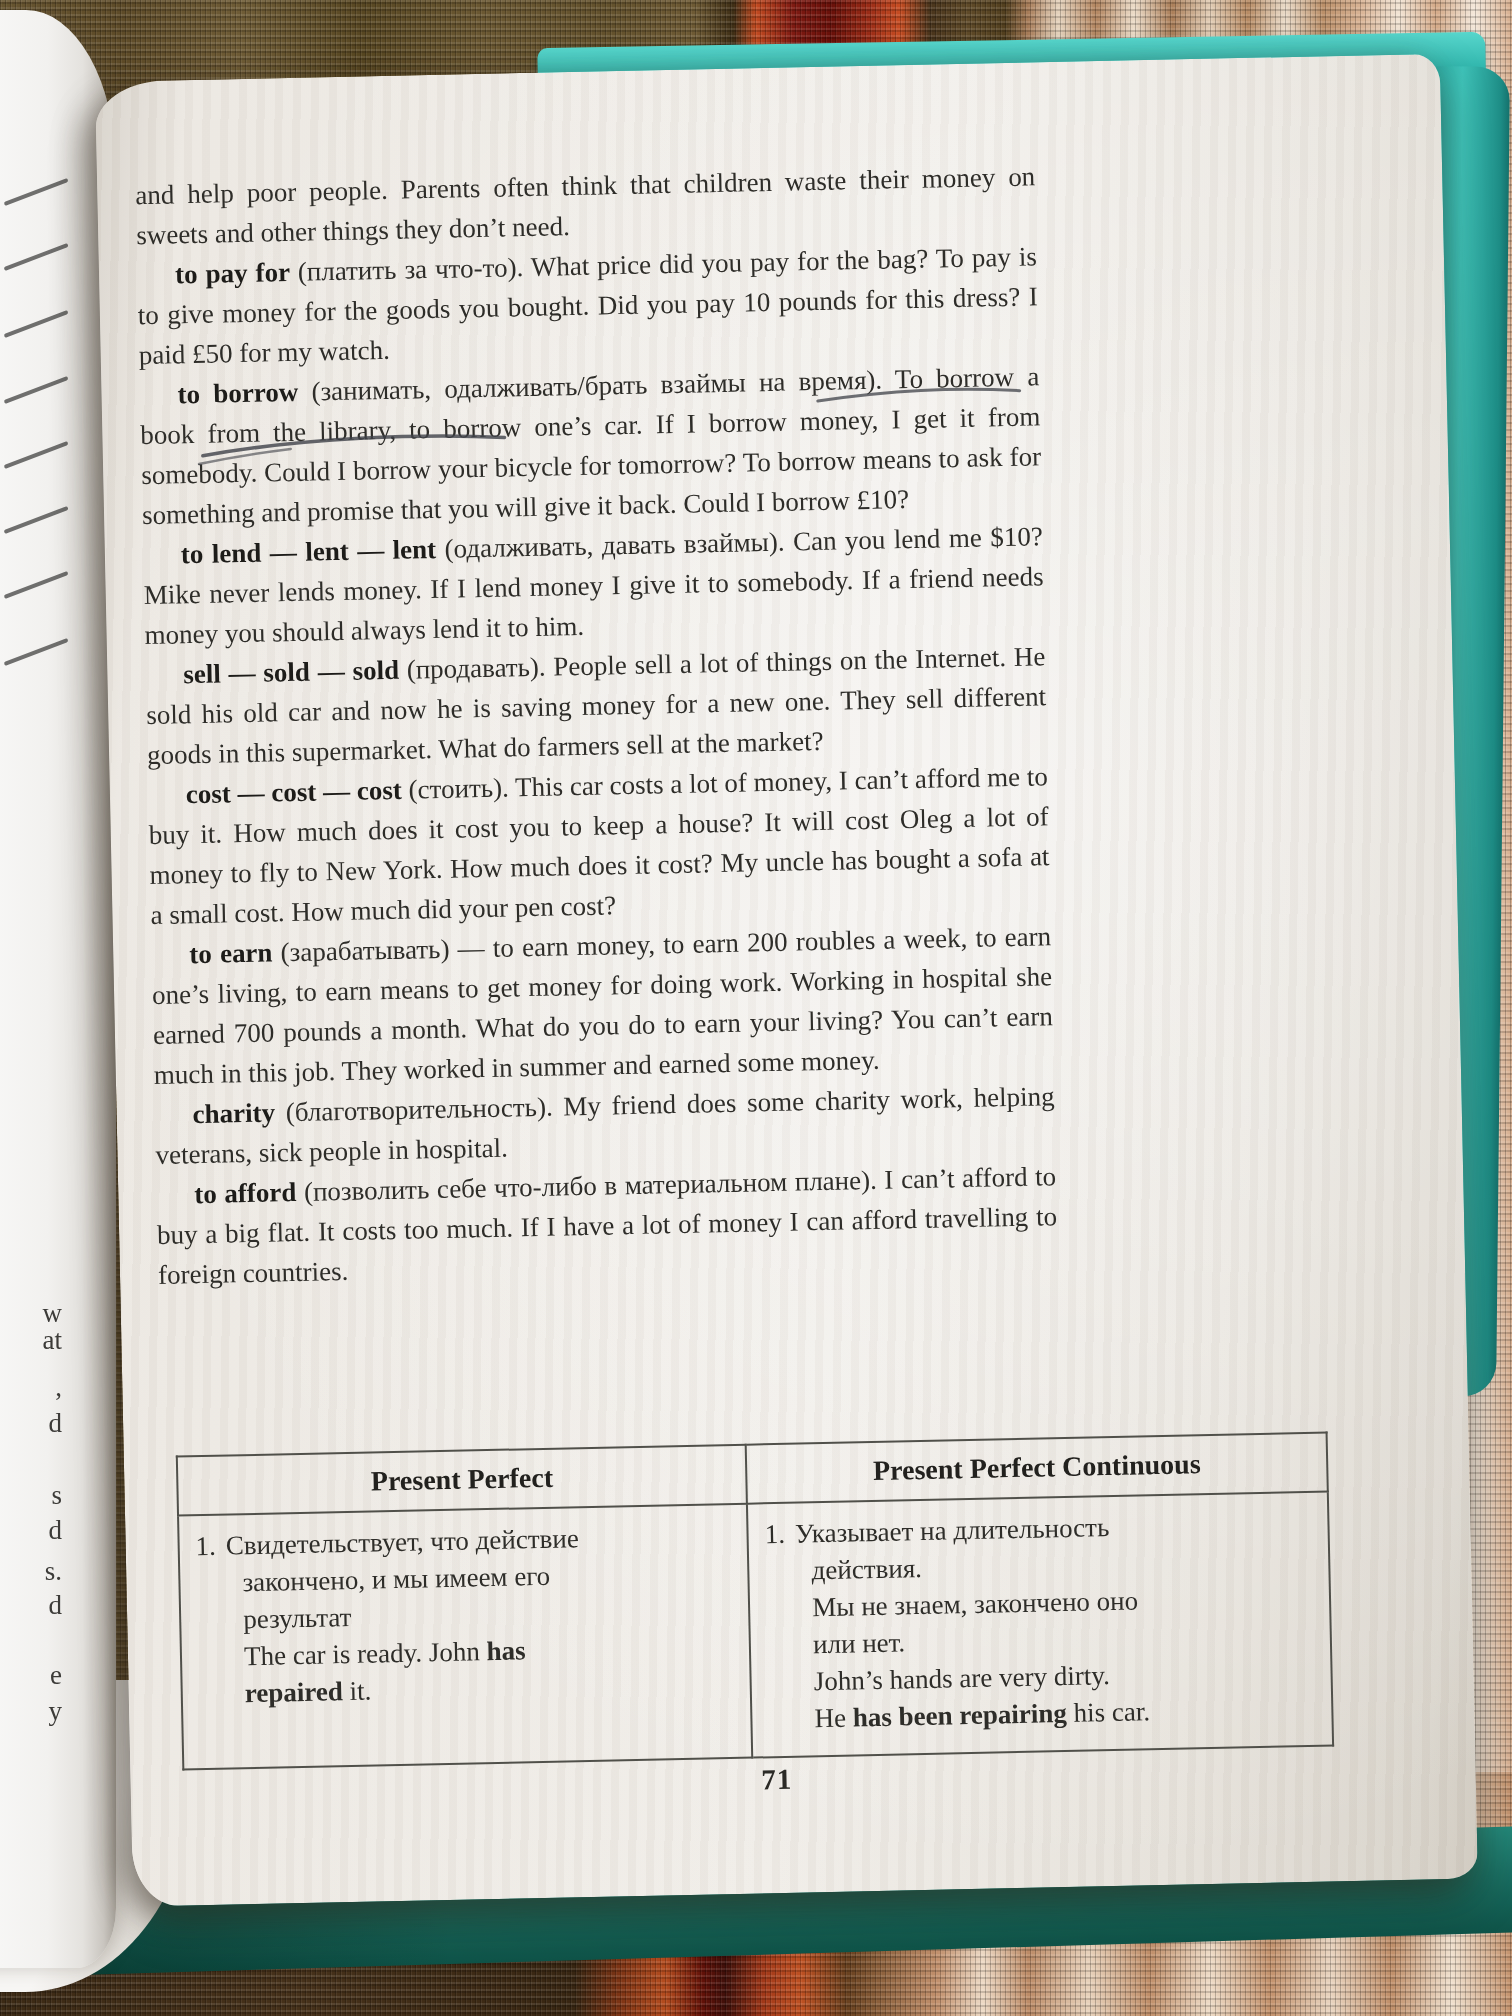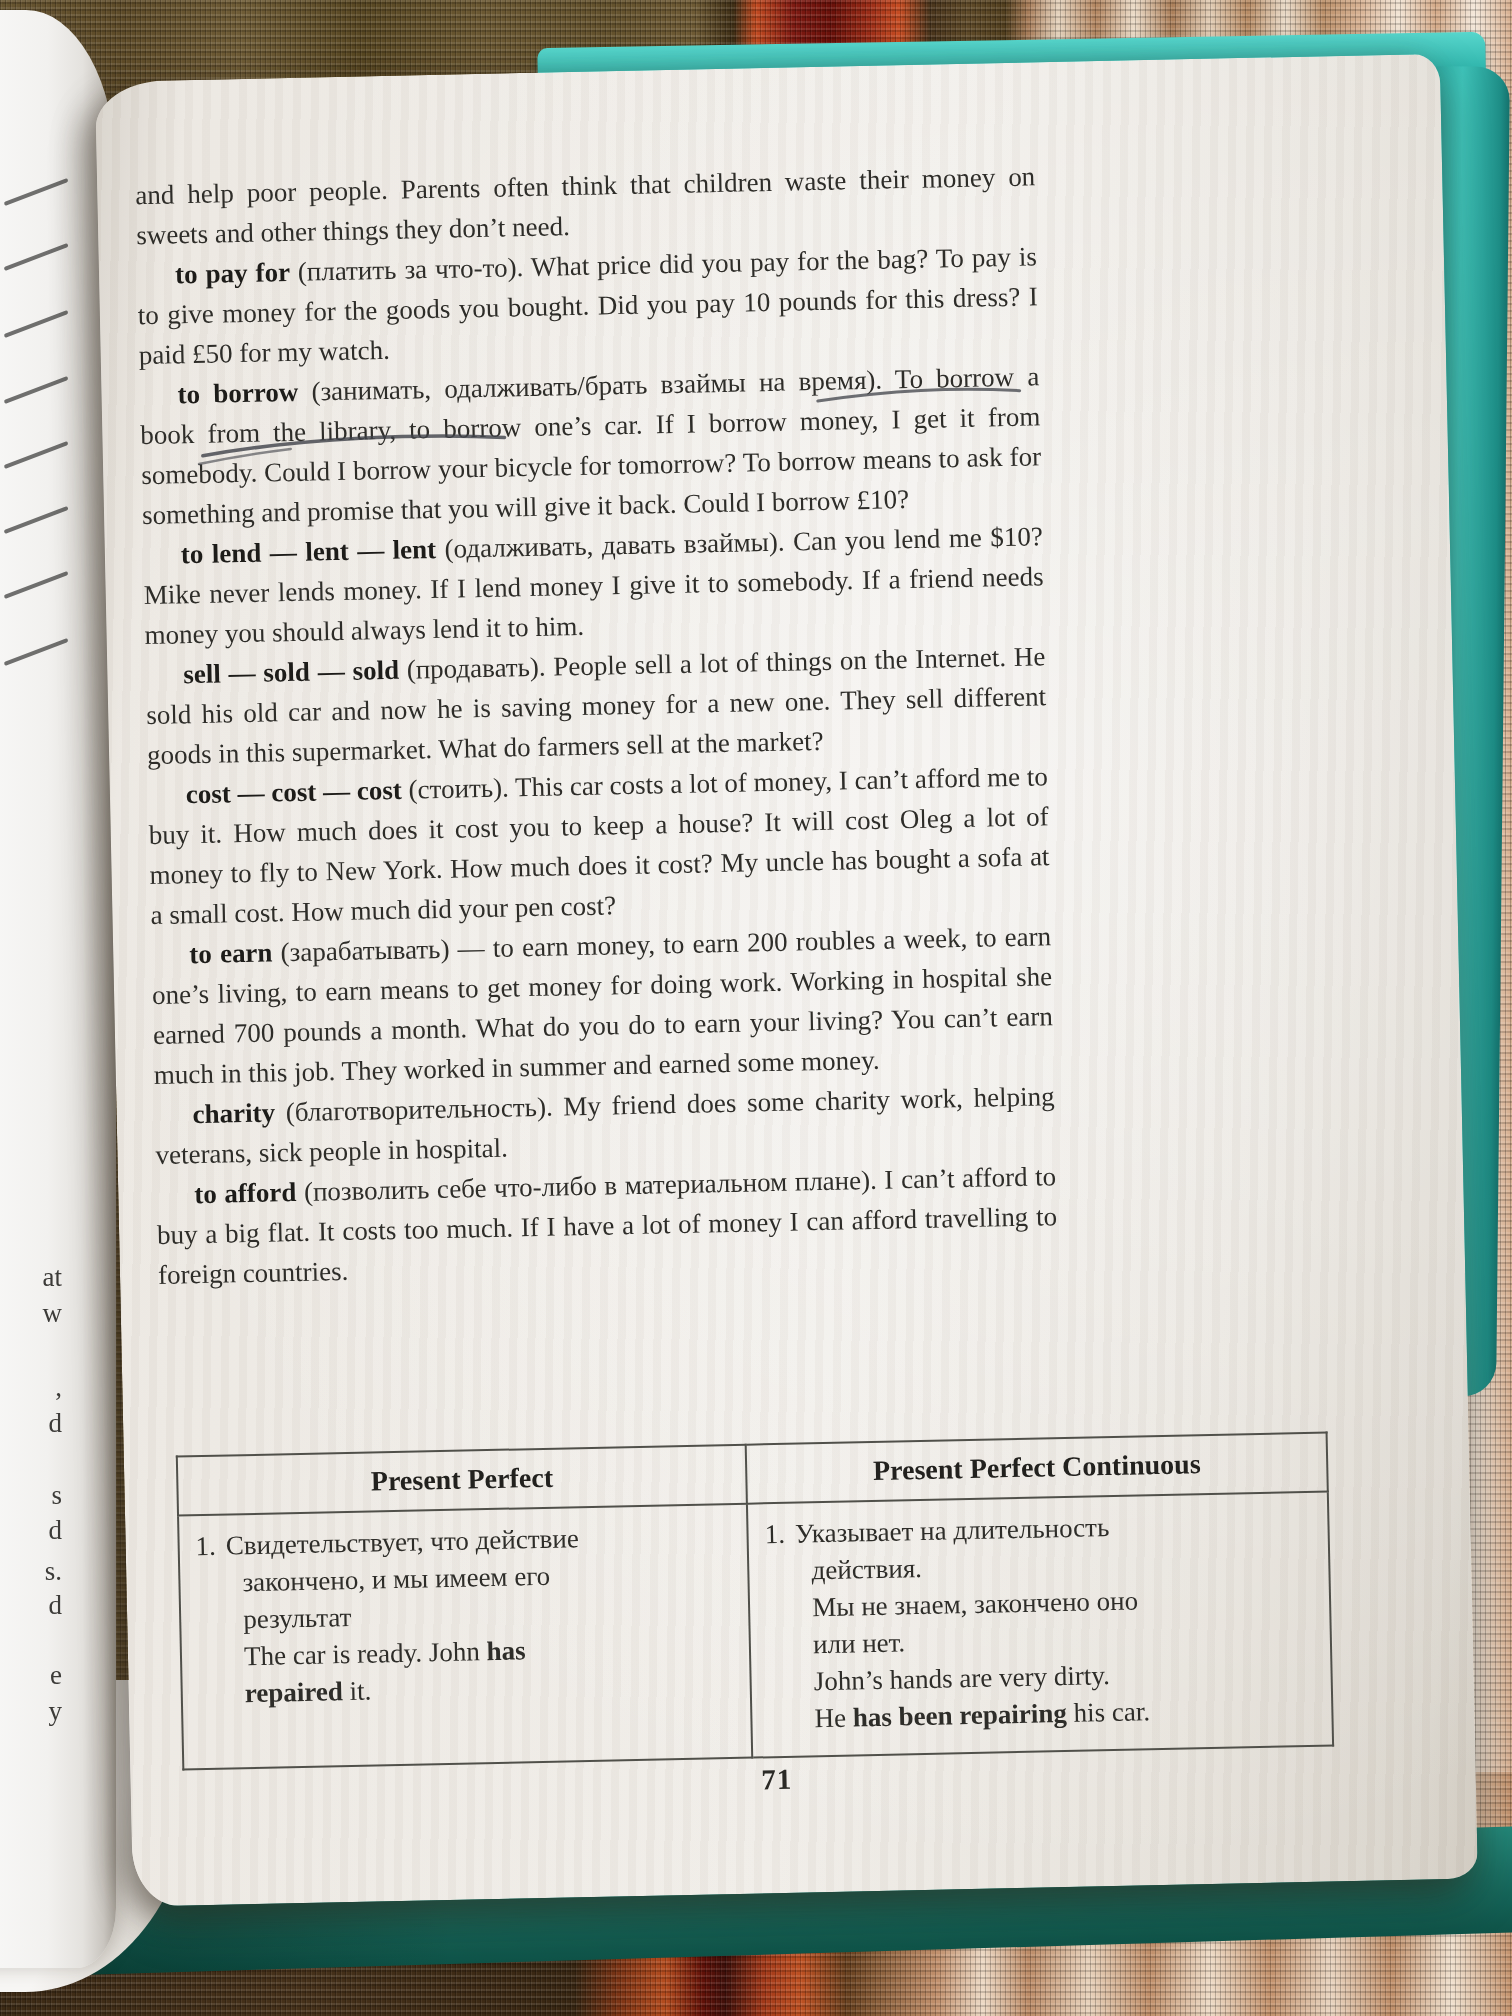--- a/index.html
+++ b/index.html
@@ -102,21 +102,21 @@
   <div class="left-page">
     <div class="dash" style="top:180px"></div>
     <div class="dash" style="top:245px"></div>
     <div class="dash" style="top:312px"></div>
     <div class="dash" style="top:378px"></div>
     <div class="dash" style="top:443px"></div>
     <div class="dash" style="top:508px"></div>
     <div class="dash" style="top:573px"></div>
     <div class="dash" style="top:640px"></div>
     <span class="frag" style="top:1288px">w</span>
-    <span class="frag" style="top:1252px">at</span>
+    <span class="frag" style="top:1315px">at</span>
     <span class="frag" style="top:1362px">,</span>
     <span class="frag" style="top:1398px">d</span>
     <span class="frag" style="top:1470px">s</span>
     <span class="frag" style="top:1505px">d</span>
     <span class="frag" style="top:1546px">s.</span>
     <span class="frag" style="top:1580px">d</span>
     <span class="frag" style="top:1650px">e</span>
     <span class="frag" style="top:1686px">y</span>
   </div>
 

